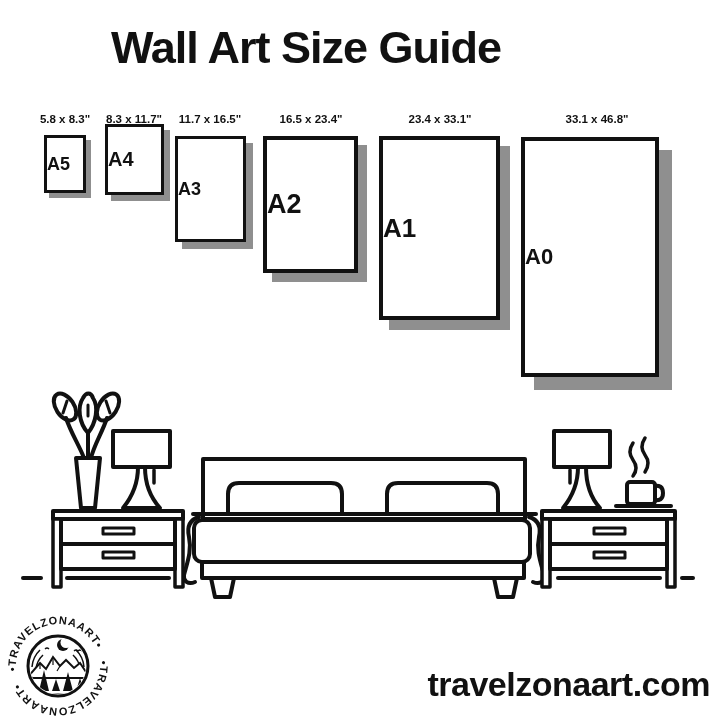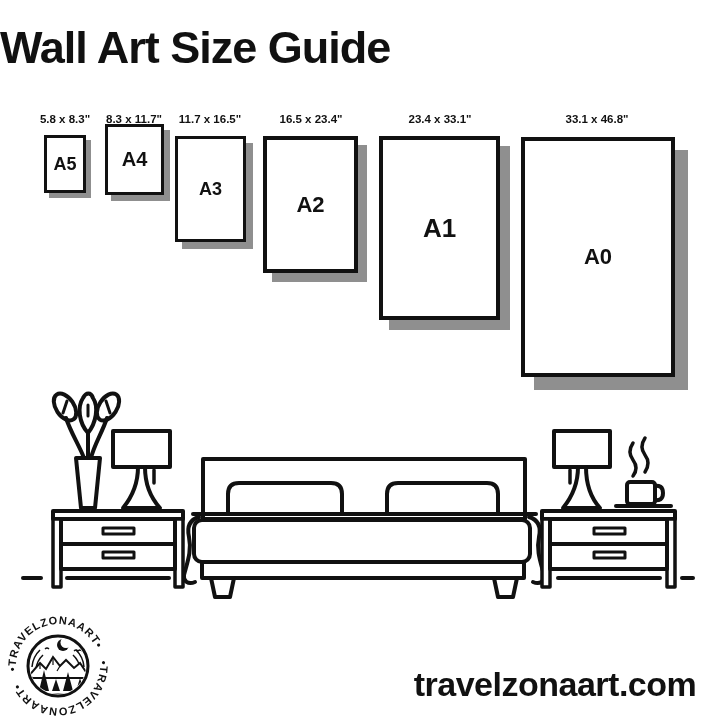--- a/index.html
+++ b/index.html
@@ -4,38 +4,38 @@
 <style>
   html,body{margin:0;padding:0;}
   body{
     width:720px;height:720px;position:relative;overflow:hidden;
     background:var(--paper,#fff);
     font-family:"Liberation Sans", sans-serif;
     color:var(--ink,#111);
   }
   .page-title{
     position:absolute;top:22px;left:0;width:612px;
-    font-size:45px;font-weight:bold;letter-spacing:-1px;
+    text-align:center;font-size:45px;font-weight:bold;letter-spacing:-1px;
     color:var(--ink,#111);
   }
   .caption{
     position:absolute;top:113px;transform:translateX(-50%);
     font-size:11.5px;font-weight:bold;white-space:nowrap;color:var(--ink,#111);
   }
   .sheet{
     position:absolute;background:var(--paper,#fff);
     border-style:solid;border-color:var(--ink,#111);
-    box-sizing:border-box;display:flex;align-items:center;justify-content:center;
+    box-sizing:border-box;display:flex;align-items:center;justify-content:flex-start;
   }
   .sheet span{font-weight:bold;color:var(--ink,#111);}
   .scene{position:absolute;left:0;top:385px;}
   .logo{position:absolute;left:7px;top:615px;}
   .logo text{font-family:"Liberation Sans", sans-serif;}
   .website{
-    position:absolute;left:400px;top:665px;width:310px;text-align:center;
+    position:absolute;left:400px;top:665px;width:310px;text-align:right;
     font-size:34px;font-weight:bold;letter-spacing:-0.5px;color:var(--ink,#111);
   }
 </style>
 </head>
 <body>
 
 <div class="page-title">Wall Art Size Guide</div>
 
 <div>
 
@@ -49,30 +49,30 @@
     <span style="font-size:20px">A4</span>
   </div>
 
   <div class="caption" style="left:210px">11.7 x 16.5"</div>
   <div class="sheet" style="left:175px;top:136px;width:71px;height:106px;border-width:3px;box-shadow:7px 7px 0 var(--shadow)">
     <span style="font-size:18px">A3</span>
   </div>
 
   <div class="caption" style="left:311px">16.5 x 23.4"</div>
   <div class="sheet" style="left:263px;top:136px;width:95px;height:137px;border-width:4px;box-shadow:9px 9px 0 var(--shadow)">
-    <span style="font-size:22px">A2</span>
+    <span style="font-size:27px">A2</span>
   </div>
 
   <div class="caption" style="left:440px">23.4 x 33.1"</div>
   <div class="sheet" style="left:379px;top:136px;width:121px;height:184px;border-width:4px;box-shadow:10px 10px 0 var(--shadow)">
     <span style="font-size:26px">A1</span>
   </div>
 
   <div class="caption" style="left:597px">33.1 x 46.8"</div>
-  <div class="sheet" style="left:521px;top:137px;width:154px;height:240px;border-width:4px;box-shadow:13px 13px 0 var(--shadow)">
+  <div class="sheet" style="left:521px;top:137px;width:138px;height:240px;border-width:4px;box-shadow:13px 13px 0 var(--shadow)">
     <span style="font-size:22px">A0</span>
   </div>
 </div>
 
 <svg class="scene" width="720" height="215" viewBox="0 0 720 215" fill="none" stroke="#111" stroke-width="4" stroke-linecap="round" stroke-linejoin="round">
 
   <g>
     <rect x="203" y="74" width="322" height="60" fill="#fff"></rect>
 
     <path d="M199,132 C189,135 187,143 189,152 C192,166 187,178 184,190 C183,196 188,200 195,197" fill="none"></path>

